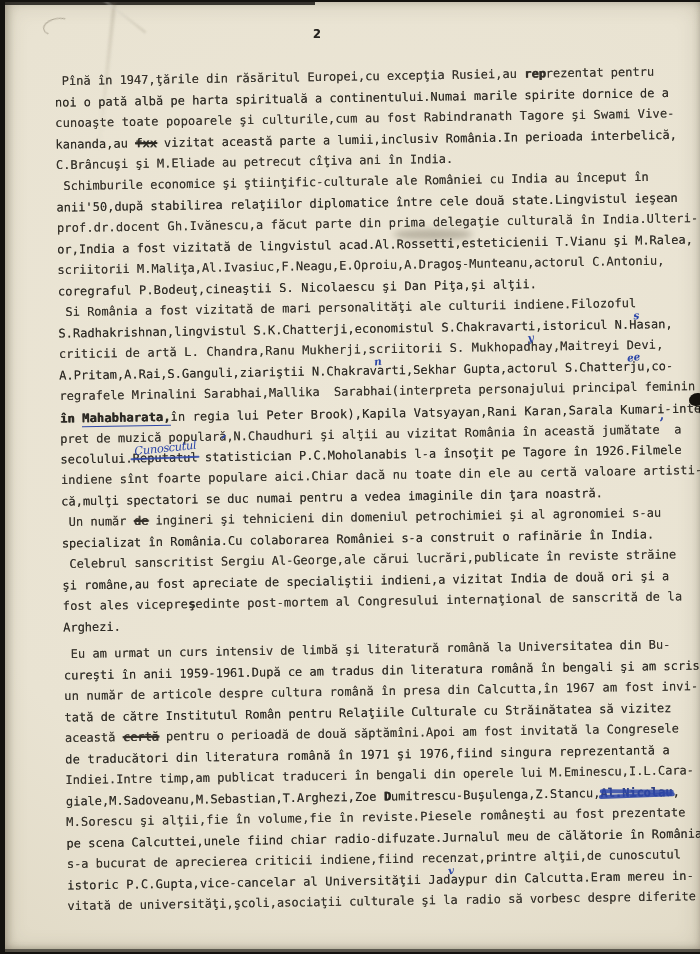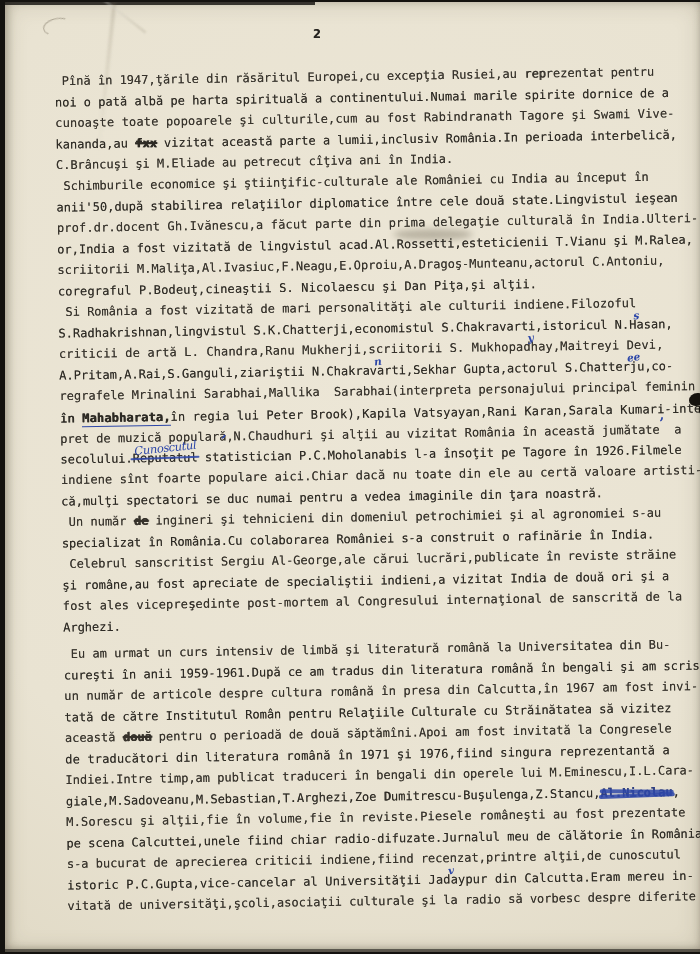--- a/index.html
+++ b/index.html
@@ -29,23 +29,23 @@
     transform:rotate(-0.9deg);transform-origin:50% 50%;
     text-shadow:0 0 .6px rgba(50,47,40,.65);}
   .para{margin:0;}
   .para.gap{margin-top:6px;}
   .line{white-space:pre;height:21px;}
   .line:nth-child(odd){color:#36322b;}
   .line:nth-child(even){color:#2d2a24;transform:translateY(.5px);}
   .line:nth-child(3n){letter-spacing:.15px;}
 
   
-  .ov{font-weight:normal;text-shadow:.6px 0 currentColor;}
+  .ov{font-weight:bold;text-shadow:.6px 0 currentColor;}
   
-  .xx{font-weight:bold;text-decoration:line-through;text-decoration-thickness:2px;text-shadow:.7px 0 currentColor;}
+  .xx{font-weight:normal;text-decoration:line-through;text-decoration-thickness:2px;text-shadow:.7px 0 currentColor;}
   
   .sb{position:relative;}
   .sb::after{content:"";position:absolute;left:-2px;right:-2px;top:46%;height:2.4px;background:#2d47a8;opacity:.88;transform:rotate(-1.2deg);border-radius:2px;}
   
   .sbh{color:#2e3f86;font-weight:bold;}
   .sbh::before{content:"";position:absolute;left:-1px;right:-1px;top:28%;height:4px;background:#2d47a8;opacity:.85;transform:rotate(1.4deg);border-radius:2px;}
   .sbh::after{height:4px;top:58%;}
   
   .ub{font-weight:bold;text-shadow:.5px 0 currentColor;border-bottom:1.6px solid #2d47a8;padding-bottom:1px;}
   
@@ -119,21 +119,21 @@
         <div class="line"><span> Celebrul sanscritist Sergiu Al-George,ale cărui lucrări,publicate în reviste străine</span></div>
         <div class="line"><span>şi române,au fost apreciate de specialiştii indieni,a vizitat India de două ori şi a</span></div>
         <div class="line"><span>fost ales vicepre</span><span class="ov">ş</span><span>edinte post-mortem al Congresului internaţional de sanscrită de la</span></div>
         <div class="line"><span>Arghezi.</span></div>
       </div>
       <div class="para gap">
         <div class="line"><span> Eu am urmat un curs intensiv de limbă şi literatură română la Universitatea din Bu-</span></div>
         <div class="line"><span>cureşti în anii 1959-1961.După ce am tradus din literatura română în bengali şi am scris</span></div>
         <div class="line"><span>un număr de articole despre cultura română în presa din Calcutta,în 1967 am fost invi-</span></div>
         <div class="line"><span>tată de către Institutul Român pentru Relaţiile Culturale cu Străinătatea să vizitez</span></div>
-        <div class="line"><span>această </span><span class="xx">două</span><span> pentru o perioadă de două săptămîni.Apoi am fost invitată la Congresele</span></div>
+        <div class="line"><span>această </span><span class="xx">certă</span><span> pentru o perioadă de două săptămîni.Apoi am fost invitată la Congresele</span></div>
         <div class="line"><span>de traducători din literatura română în 1971 şi 1976,fiind singura reprezentantă a</span></div>
         <div class="line"><span>Indiei.Intre timp,am publicat traduceri în bengali din operele lui M.Eminescu,I.L.Cara-</span></div>
         <div class="line"><span>giale,M.Sadoveanu,M.Sebastian,T.Arghezi,Zoe </span><span class="ov">D</span><span>umitrescu-Buşulenga,Z.Stancu,</span><span class="sb sbh">Al.Nicolau</span><span>,</span></div>
         <div class="line"><span>M.Sorescu şi alţii,fie în volume,fie în reviste.Piesele româneşti au fost prezentate</span></div>
         <div class="line"><span>pe scena Calcuttei,unele fiind chiar radio-difuzate.Jurnalul meu de călătorie în România</span></div>
         <div class="line"><span>s-a bucurat de aprecierea criticii indiene,fiind recenzat,printre alţii,de cunoscutul</span></div>
         <div class="line"><span>istoric P.C.Gupta,vice-cancelar al Universităţii Jada</span><span class="ins">v</span><span>ypur din Calcutta.Eram mereu in-</span></div>
         <div class="line"><span>vitată de universităţi,şcoli,asociaţii culturale şi la radio să vorbesc despre diferite</span></div>
       </div>
     </div>

